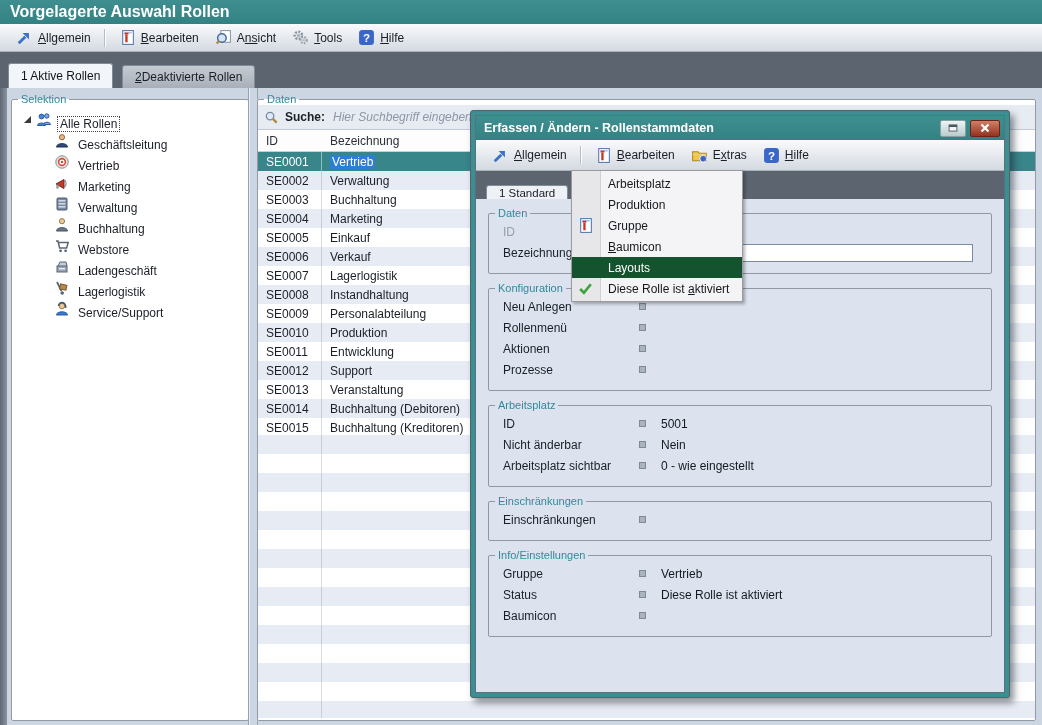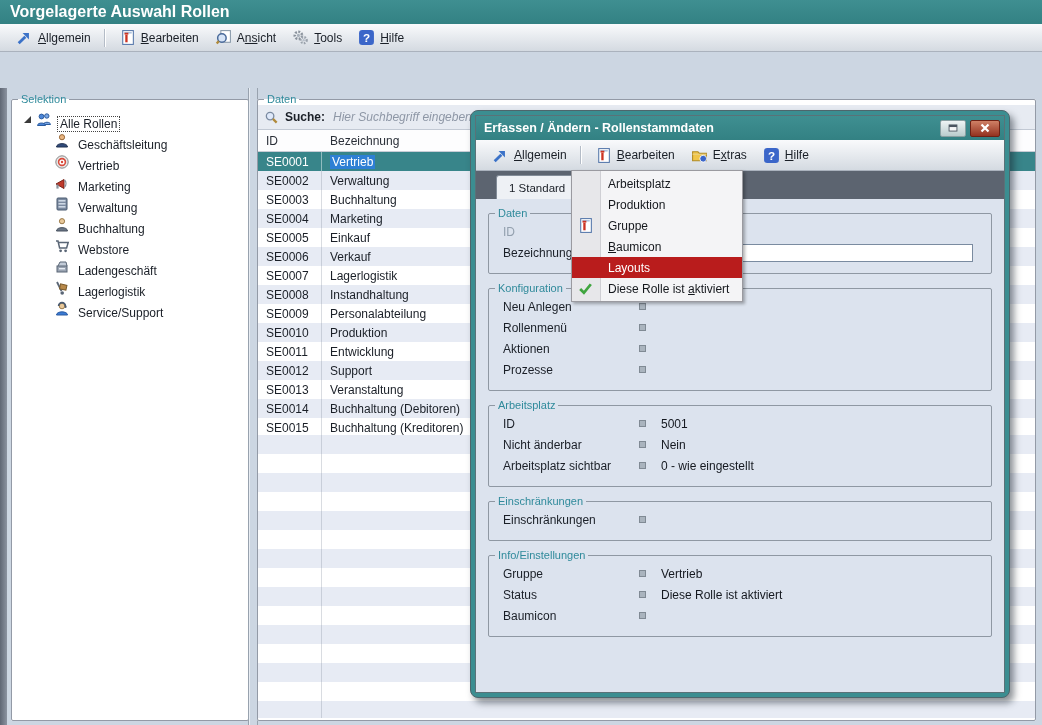--- a/index.html
+++ b/index.html
@@ -49,50 +49,50 @@
   .t-row .c-id{padding-left:8px;border-right:1px solid rgba(130,140,155,.30);height:100%;display:flex;align-items:center;box-sizing:border-box;}
   .t-row .c-name{padding-left:8px;}
   .t-row.selected{background:#38858a;color:#fff;}
   .t-row.selected .c-id{border-right-color:rgba(255,255,255,.45);}
   .t-row.selected .name-hl{background:#2e7fd4;color:#fff;padding:0 2px;}
   .t-filler{position:absolute;left:0;right:0;bottom:0;background:repeating-linear-gradient(to bottom,#e7ebf4 0 19px,#ffffff 19px 38px);}
   .t-filler .vline{position:absolute;left:63px;top:0;bottom:0;width:1px;background:rgba(130,140,155,.30);}
   .splitter{position:absolute;left:248px;top:0;width:8px;height:100%;background:#ccd6e2;border-left:1px solid #98a2ae;border-right:1px solid #98a2ae;box-shadow:inset 1px 0 0 #e8edf3;}
 
   
-  .dialog{position:absolute;left:470px;top:110px;width:540px;height:588px;z-index:20;border:1px solid #4d666c;border-radius:8px;box-shadow:4px 5px 7px rgba(25,35,45,.5);background:#3b8e91;box-sizing:border-box;padding:4px;}
+  .dialog{position:absolute;left:470px;top:110px;width:540px;height:588px;z-index:20;border:1px solid #4d666c;border-radius:3px;box-shadow:4px 5px 7px rgba(25,35,45,.5);background:#3b8e91;box-sizing:border-box;padding:4px;}
   .dlg-inner{position:relative;width:100%;height:100%;background:#dce3ee;border:1px solid #5a7278;display:flex;flex-direction:column;box-sizing:border-box;}
   .dlg-titlebar{height:24px;background:linear-gradient(#3f8f91,#338183);color:#fff;font-weight:bold;font-size:12.5px;display:flex;align-items:center;padding:0 4px 0 8px;flex:0 0 24px;}
   .dlg-title{flex:1;}
   .winbtn{height:17px;border-radius:2px;display:flex;align-items:center;justify-content:center;margin-left:4px;box-sizing:border-box;cursor:default;}
   .winbtn svg{width:14px;height:14px;}
   .btn-restore{width:26px;background:linear-gradient(#eef4f4,#b9cccd);border:1px solid #88a0a2;}
   .btn-close{width:30px;background:linear-gradient(#cf8066,#94321f);border:1px solid #6e2114;}
   .dlg-toolbar{height:30px;background:linear-gradient(#f9fafc,#d4dae1);border-bottom:1px solid #aab2bd;display:flex;align-items:center;padding-left:8px;flex:0 0 30px;}
   .dlg-tabstrip{height:28px;background:#5c6470;position:relative;flex:0 0 28px;}
-  .dlg-tab{position:absolute;left:20px;bottom:0;height:24px;background:#eef1f5;border:1px solid #828c98;border-bottom:none;border-radius:3px 3px 0 0;display:flex;align-items:center;padding:0 12px;font-size:11.5px;box-sizing:border-box;}
+  .dlg-tab{position:absolute;left:10px;bottom:0;height:14px;background:#eef1f5;border:1px solid #828c98;border-bottom:none;border-radius:3px 3px 0 0;display:flex;align-items:center;padding:0 12px;font-size:11.5px;box-sizing:border-box;}
   .dlg-body{flex:1;padding:8px 12px 0 12px;overflow:hidden;}
   fieldset.grp{border:1px solid #8f98a3;border-radius:2px;margin:0 0 8px 0;padding:2px 0 10px 0;background:transparent;}
   .grp-row{min-height:21px;display:grid;grid-template-columns:136px 22px 1fr;align-items:center;padding-left:14px;}
   .grp-daten .grp-row{grid-template-columns:100px 1fr;padding-right:18px;}
   .grp-label{color:#1a1f27;}
   .grp-label.disabled{color:#93a0ae;}
   .bullet{width:7px;height:7px;background:#aab4be;border:1px solid #808a94;box-sizing:border-box;}
   .grp-value{color:#14181f;}
   .grp-input{height:18px;border:1px solid #7a8ba0;background:#fff;width:100%;box-sizing:border-box;font-family:"Liberation Sans",sans-serif;font-size:12px;padding:0 3px;}
   .grp-pad{padding-bottom:22px;}
 
   
   .menu{position:absolute;left:95px;top:54px;width:170px;z-index:30;background:#f4f4f6;border:1px solid #9a9aa0;box-shadow:2px 2px 3px rgba(0,0,0,.3);padding:2px 0;}
   .menu .gutter{position:absolute;left:0;top:0;bottom:0;width:28px;background:#e7e7ea;border-right:1px solid #cfcfd4;}
   .menu-item{position:relative;height:21px;display:flex;align-items:center;font-size:12px;color:#15181d;cursor:default;}
   .menu-item .micon{position:absolute;left:5px;width:17px;height:17px;}
   .menu-item .micon svg{width:17px;height:17px;}
   .menu-item .mlabel{margin-left:36px;white-space:nowrap;}
-  .menu-item.highlight{background:#b91c1c;color:#fff;}
+  .menu-item.highlight{background:#14532d;color:#fff;}
 </style>
 </head>
 <body>
 
 <div id="app">
 
   <div class="titlebar">
     <span>Vorgelagerte Auswahl Rollen</span>
   </div>
 
@@ -143,20 +143,24 @@
         <span class="tb-icon">
           <svg viewBox="0 0 16 16">
             <rect x="1" y="1" width="14" height="14" rx="3" fill="#3b66c9"></rect>
             <text x="8" y="12" font-size="11" font-weight="bold" text-anchor="middle" fill="#fff" font-family="sans-serif">?</text>
           </svg>
         </span>
         <span class="tb-label"><u>H</u>ilfe</span>
       </div>
     </div>
 
+  <div class="tabstrip" id="main-tabstrip">
+      <div class="tab active" style="left: 8px;">1 Aktive Rollen</div>
+      <div class="tab inactive" style="left: 122px;"><u>2</u> Deaktivierte Rollen</div>
+    </div>
 
   <div class="content">
     <div class="left-edge"></div>
 
     <fieldset class="panel" style="left:11px;top:5px;width:236px;height:626px;">
       <legend>Selektion</legend>
       <div id="tree">
           <div class="tree-row root">
             <span class="tw">
               <svg viewBox="0 0 16 16">

